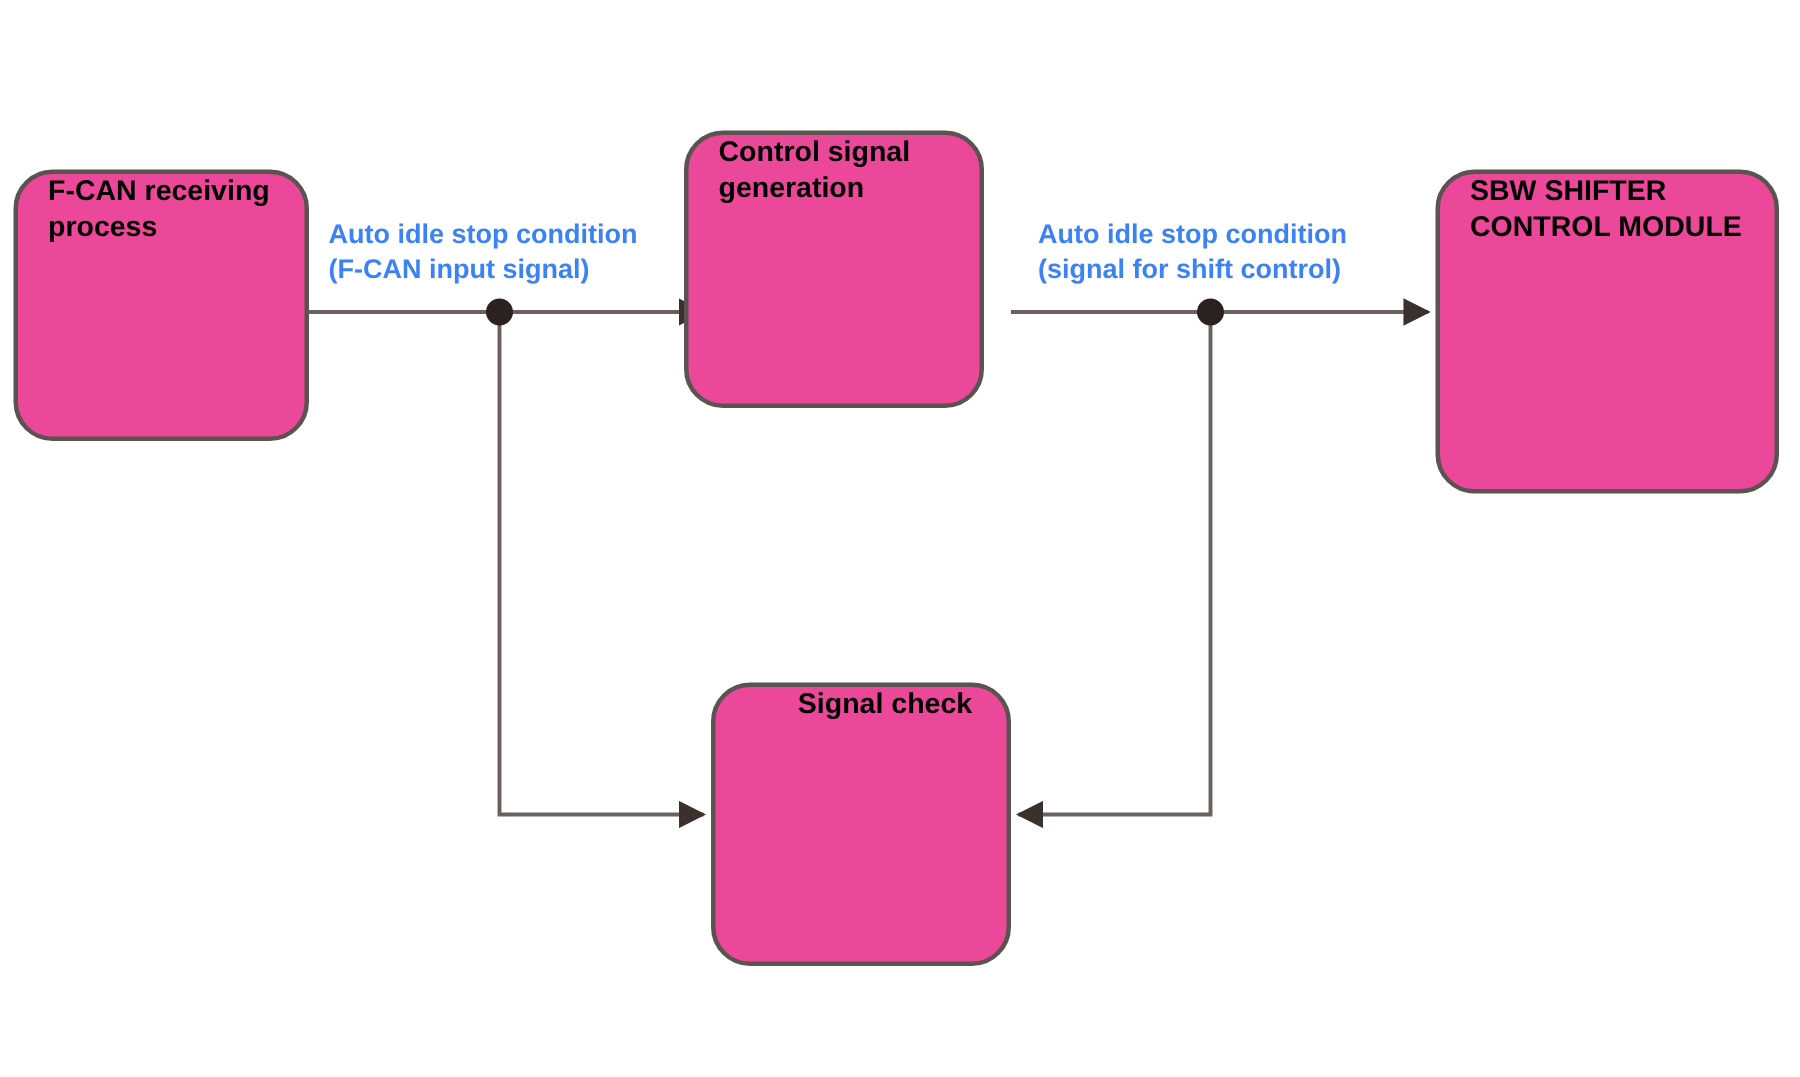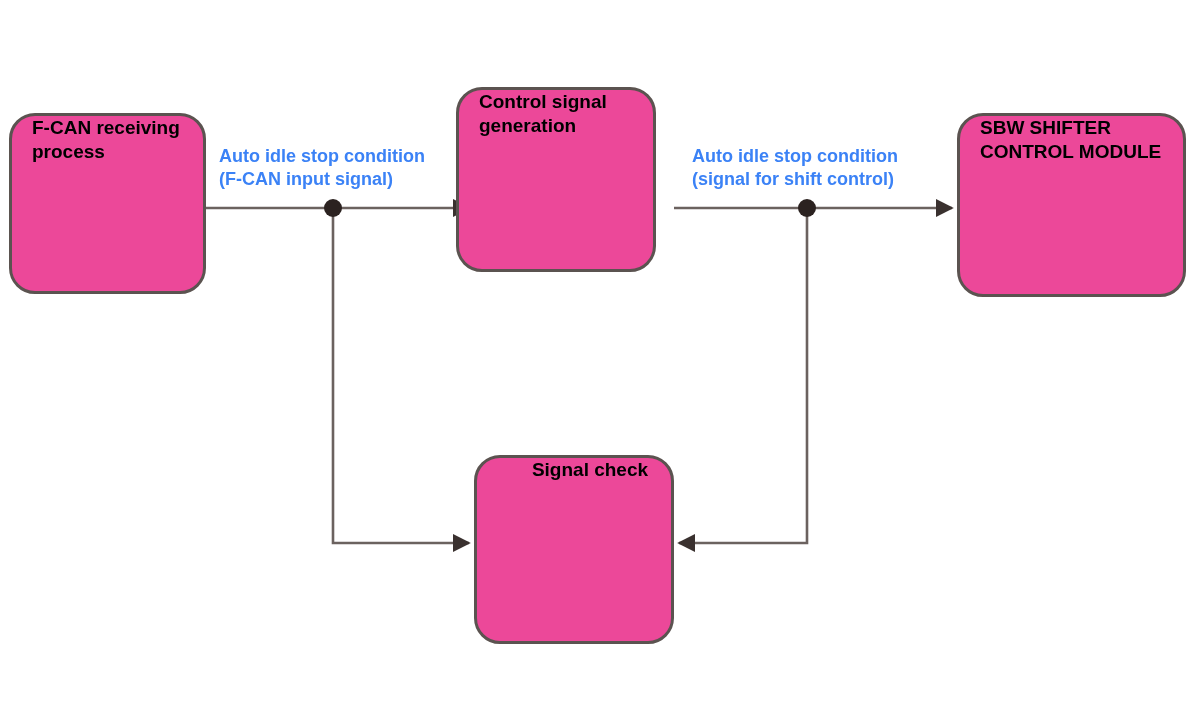--- a/index.html
+++ b/index.html
@@ -50,21 +50,21 @@
   .node.align-center {
     justify-content: center;
   }
   .node.align-center .node-text {
     text-align: center;
     margin-left: 32px;
   }
 
   #node-fcan        { left: 9px;   top: 113px; width: 197px; height: 181px; }
   #node-control     { left: 456px; top: 87px;  width: 200px; height: 185px; }
-  #node-sbw         { left: 957px; top: 113px; width: 229px; height: 184px; }
+  #node-sbw         { left: 957px; top: 113px; width: 229px; height: 216px; }
   #node-signalcheck { left: 474px; top: 455px; width: 200px; height: 189px; }
 
   .edge-label {
     position: absolute;
     font-weight: bold;
     font-size: 18px;
     line-height: 1.25;
     color: #3b82f6;
     white-space: pre-line;
     z-index: 3;

